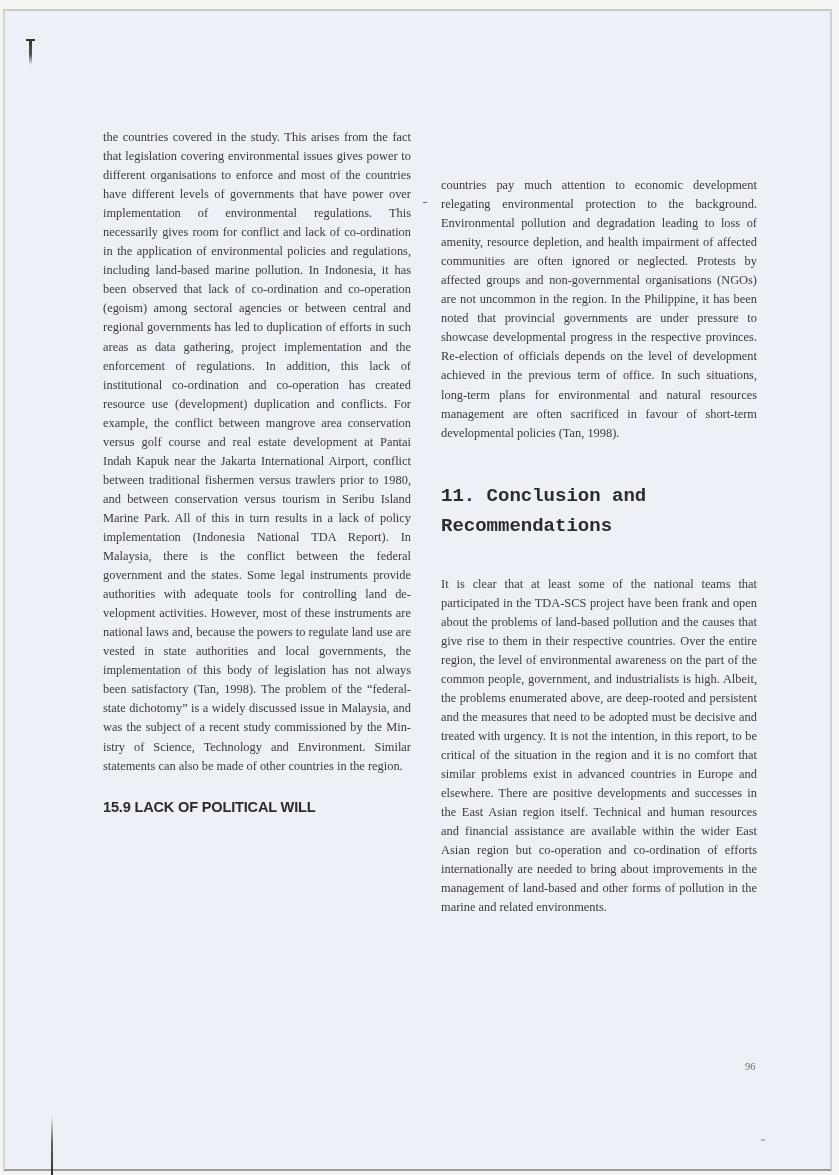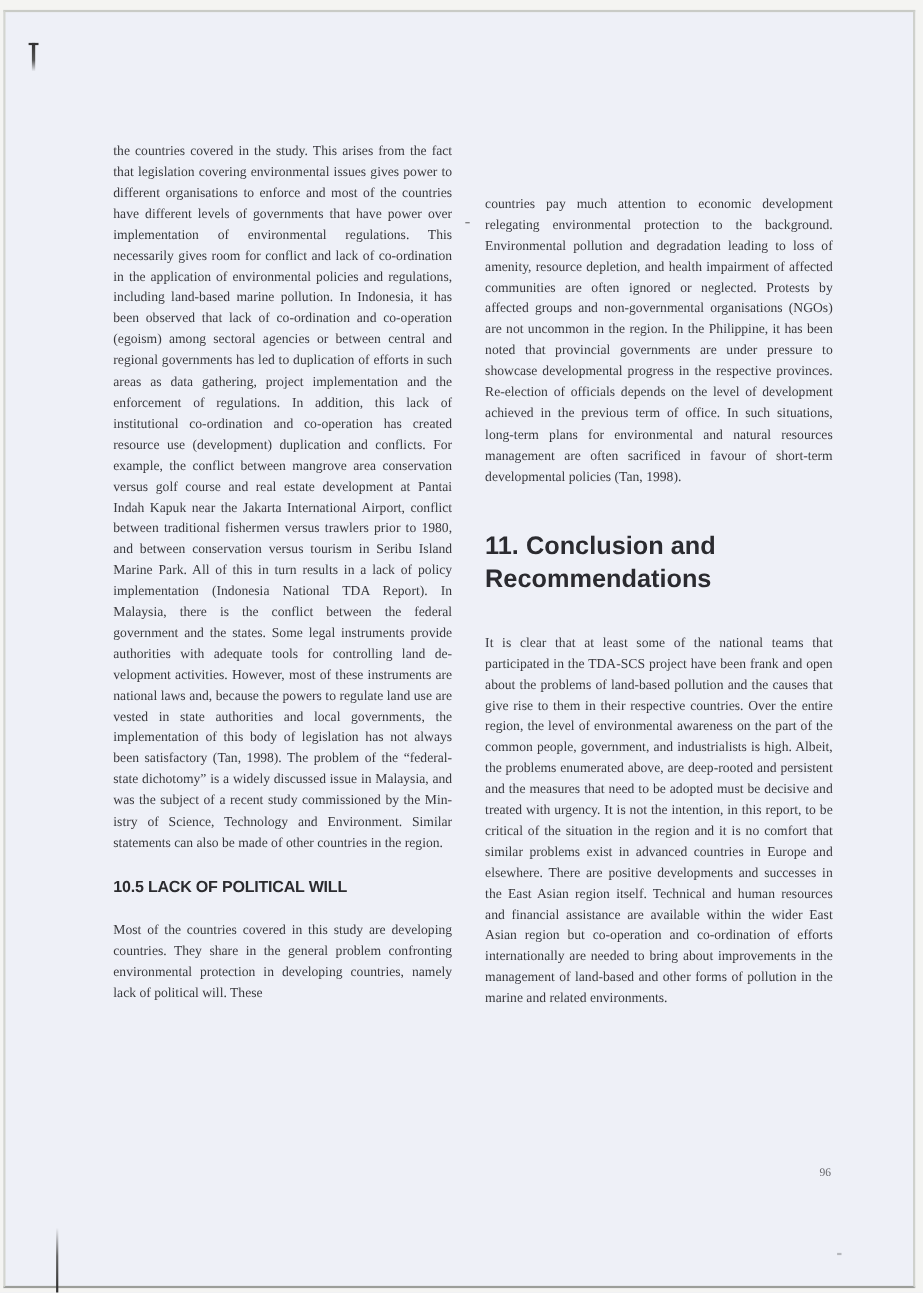--- a/index.html
+++ b/index.html
@@ -39,22 +39,22 @@
     .col-left { left: 103px; top: 128px; width: 308px; }
     .col-right { left: 441px; top: 157px; width: 316px; margin-top: 19px; }
     .col p { margin: 0; }
     .sub-heading {
       font-family: "Liberation Sans", "DejaVu Sans", sans-serif;
       font-weight: bold; font-size: 14.6px; color: #2c2c30;
       margin: 22px 0 19px 0; letter-spacing: -0.2px;
       text-align: left;
     }
     .section-heading {
-      font-family: Liberation Sans, sans-serif;
-      font-weight: bold; font-size: 23px; line-height: 30px;
+      font-family: Liberation Mono, monospace;
+      font-weight: bold; font-size: 19px; line-height: 30px;
       color: #2b2b30; margin: 38px 0 34px 0;
       text-align: left;
     }
     .stray-dash {
       position: absolute; left: 423px; top: 202px; width: 4px; height: 1px; background: #666;
     }
     .page-number {
       position: absolute; left: 745px; top: 1061px;
       font-family: "Liberation Serif", "DejaVu Serif", serif;
       font-size: 10.5px; color: #6b6b70;
@@ -66,22 +66,21 @@
 </head>
 <body>
 
 <div class="page">
   <div class="binding-mark-top"></div>
   <div class="binding-mark-bottom"></div>
 </div>
 
 <div class="col col-left">
   <p>the countries covered in the study. This arises from the fact that legislation covering environmental is­sues gives power to different organisations to en­force and most of the countries have different levels of governments that have power over implementa­tion of environmental regulations. This necessarily gives room for conflict and lack of co-ordination in the application of environmental policies and regula­tions, including land-based marine pollution. In Indo­nesia, it has been observed that lack of co-ordination and co-operation (egoism) among sectoral agencies or between central and regional governments has led to duplication of efforts in such areas as data gather­ing, project implementation and the enforcement of regulations. In addition, this lack of institutional co-ordination and co-operation has created resource use (development) duplication and conflicts. For exam­ple, the conflict between mangrove area conserva­tion versus golf course and real estate development at Pantai Indah Kapuk near the Jakarta International Airport, conflict between traditional fishermen ver­sus trawlers prior to 1980, and between conserva­tion versus tourism in Seribu Island Marine Park. All of this in turn results in a lack of policy implementa­tion (Indonesia National TDA Report). In Malaysia, there is the conflict between the federal government and the states. Some legal instruments provide au­thorities with adequate tools for controlling land de­velopment activities. However, most of these instru­ments are national laws and, because the powers to regulate land use are vested in state authorities and local governments, the implementation of this body of legislation has not always been satisfactory (Tan, 1998). The problem of the “federal-state dichotomy” is a widely discussed issue in Malaysia, and was the subject of a recent study commissioned by the Min­istry of Science, Technology and Environment. Simi­lar statements can also be made of other countries in the region.</p>
-  <div class="sub-heading">10.5 LACK OF POLITICAL WILL</div>
-  <p>Most of the countries covered in this study are de­veloping countries. They share in the general prob­lem confronting environmental protection in devel­oping countries, namely lack of political will. These</p>
+  <div class="sub-heading">15.9 LACK OF POLITICAL WILL</div>
 </div>
 
 <div class="stray-dash"></div>
 
 <div class="col col-right">
   <p>countries pay much attention to economic develop­ment relegating environmental protection to the back­ground. Environmental pollution and degradation lead­ing to loss of amenity, resource depletion, and health impairment of affected communities are often ignored or neglected. Protests by affected groups and non-governmental organisations (NGOs) are not uncom­mon in the region. In the Philippine, it has been noted that provincial governments are under pressure to showcase developmental progress in the respective provinces. Re-election of officials depends on the level of development achieved in the previous term of office. In such situations, long-term plans for en­vironmental and natural resources management are often sacrificed in favour of short-term developmental policies (Tan, 1998).</p>
   <div class="section-heading">11. Conclusion and Recommendations</div>
   <p>It is clear that at least some of the national teams that participated in the TDA-SCS project have been frank and open about the problems of land-based pollution and the causes that give rise to them in their respective countries. Over the entire region, the level of environmental awareness on the part of the com­mon people, government, and industrialists is high. Albeit, the problems enumerated above, are deep-rooted and persistent and the measures that need to be adopted must be decisive and treated with ur­gency. It is not the intention, in this report, to be criti­cal of the situation in the region and it is no comfort that similar problems exist in advanced countries in Europe and elsewhere. There are positive develop­ments and successes in the East Asian region itself. Technical and human resources and financial assist­ance are available within the wider East Asian re­gion but co-operation and co-ordination of efforts internationally are needed to bring about improve­ments in the management of land-based and other forms of pollution in the marine and related environ­ments.</p>
 </div>
 

